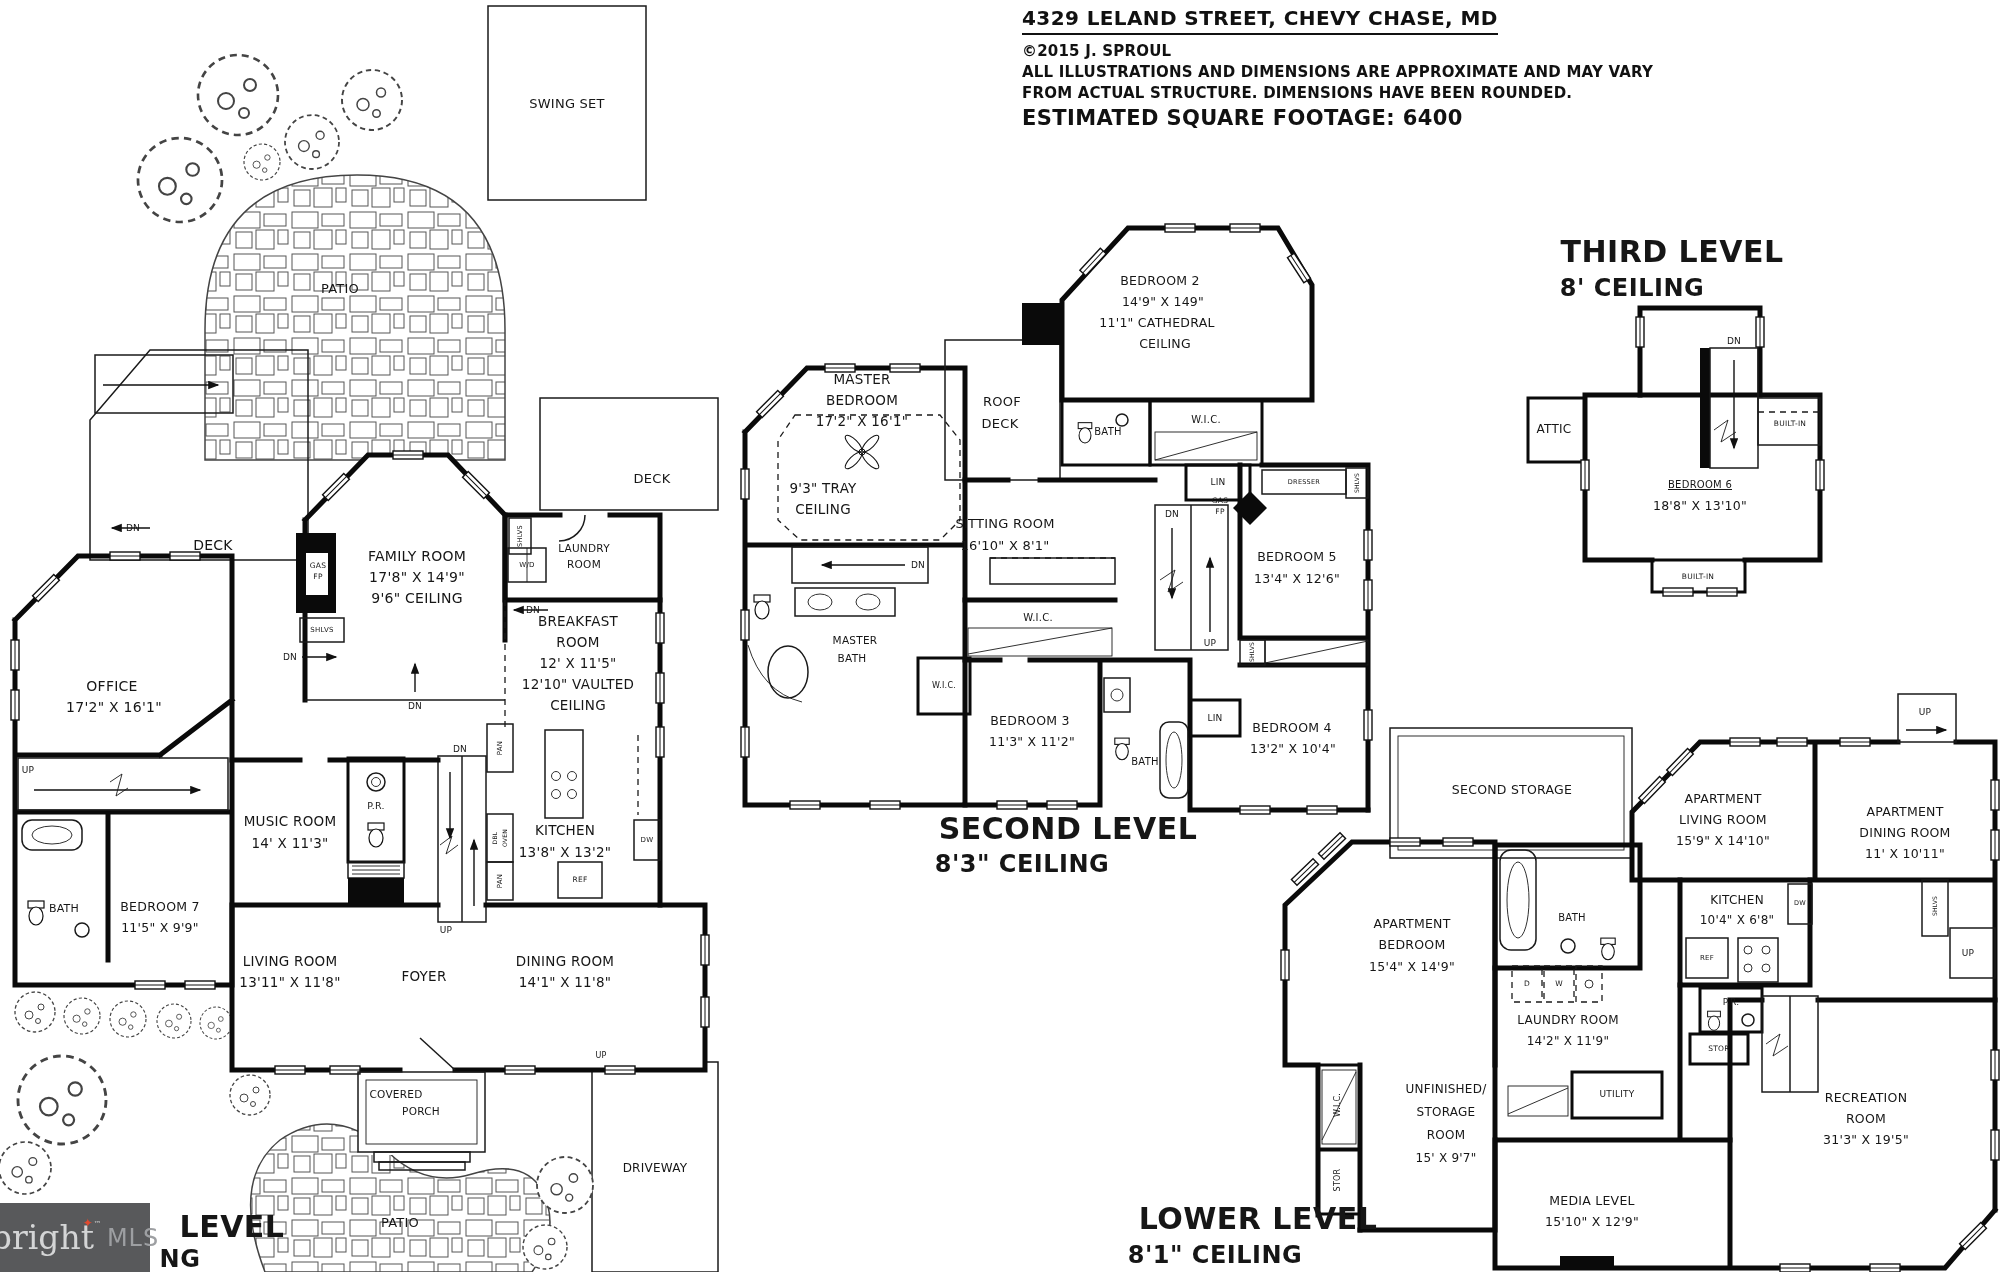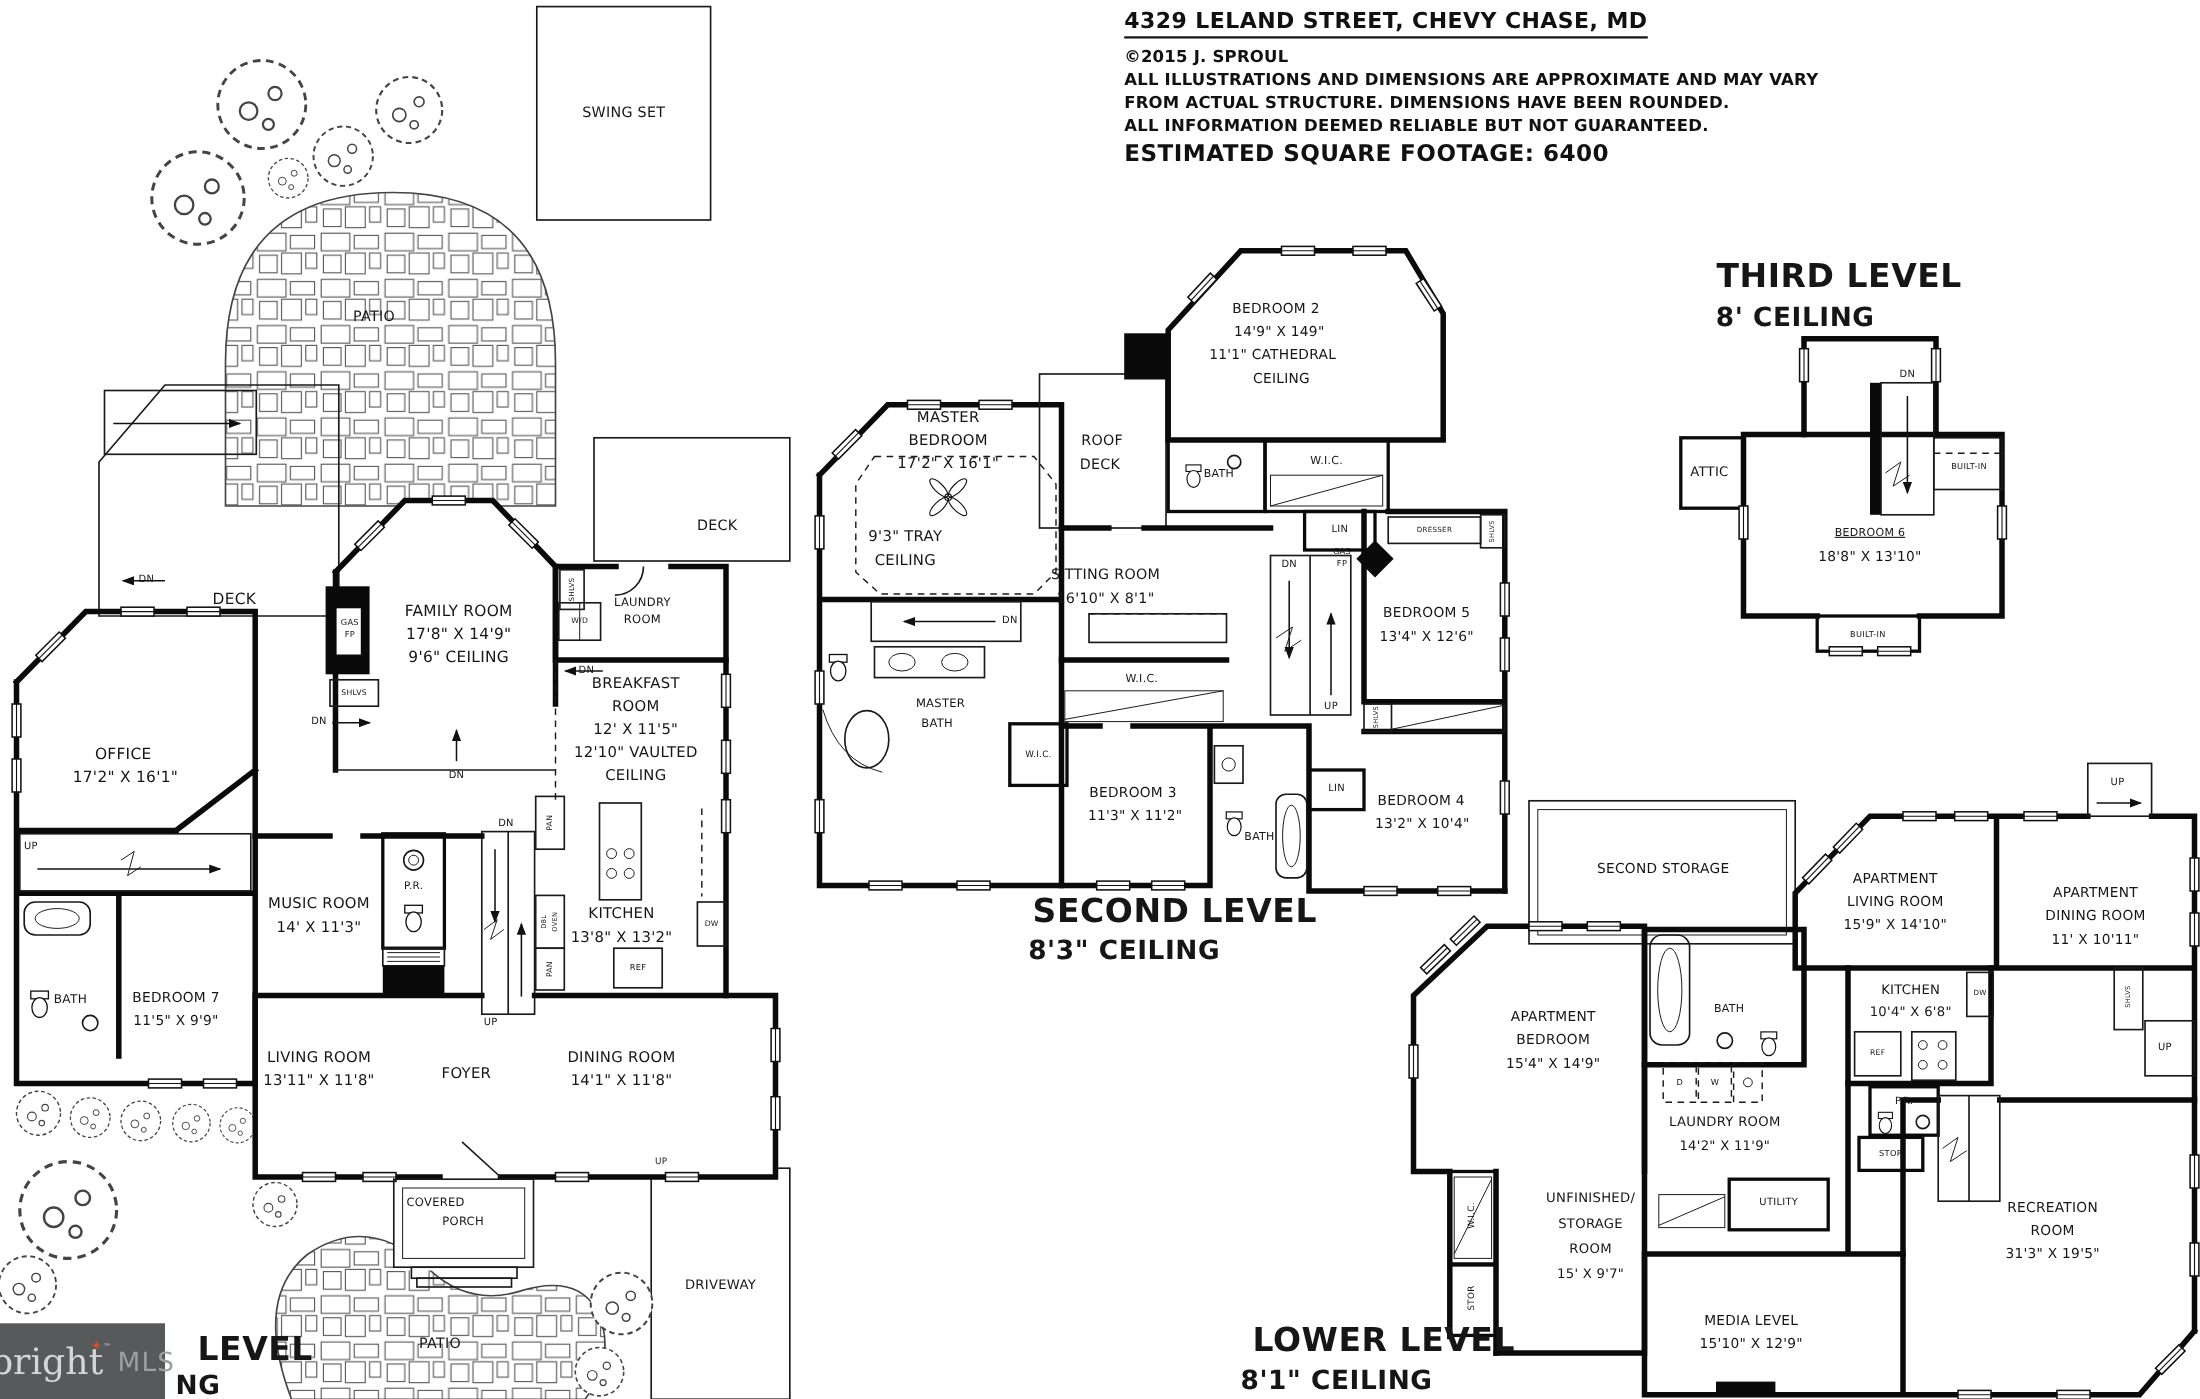--- a/index.html
+++ b/index.html
@@ -537,21 +537,20 @@
       <div class="lbl" style="left: 1866px; top: 1140px; font-size: 12.5px;">31'3" X 19'5"</div>
       <div class="lbl b" style="left: 1258px; top: 1219px; font-size: 30px;">LOWER LEVEL</div>
       <div class="lbl b" style="left: 1215px; top: 1255px; font-size: 24px;">8'1" CEILING</div>
     </div>
 
 <div id="header">
   <div class="title">4329 LELAND STREET, CHEVY CHASE, MD</div>
   <div class="hline">©2015 J. SPROUL</div>
   <div class="hline">ALL ILLUSTRATIONS AND DIMENSIONS ARE APPROXIMATE AND MAY VARY</div>
   <div class="hline">FROM ACTUAL STRUCTURE. DIMENSIONS HAVE BEEN ROUNDED.</div>
-  <div class="hline">ALL INFORMATION DEEMED RELIABLE BUT NOT GUARANTEED.</div>
   <div class="footage">ESTIMATED SQUARE FOOTAGE: 6400</div>
 </div>
 
 <div id="watermark">
   <span class="brand">
     <span>bright</span><span class="star" style="color:#e0492e;">✦</span><sup class="tm">™</sup>
   </span>
   <span class="mls">MLS</span>
 </div>
 

